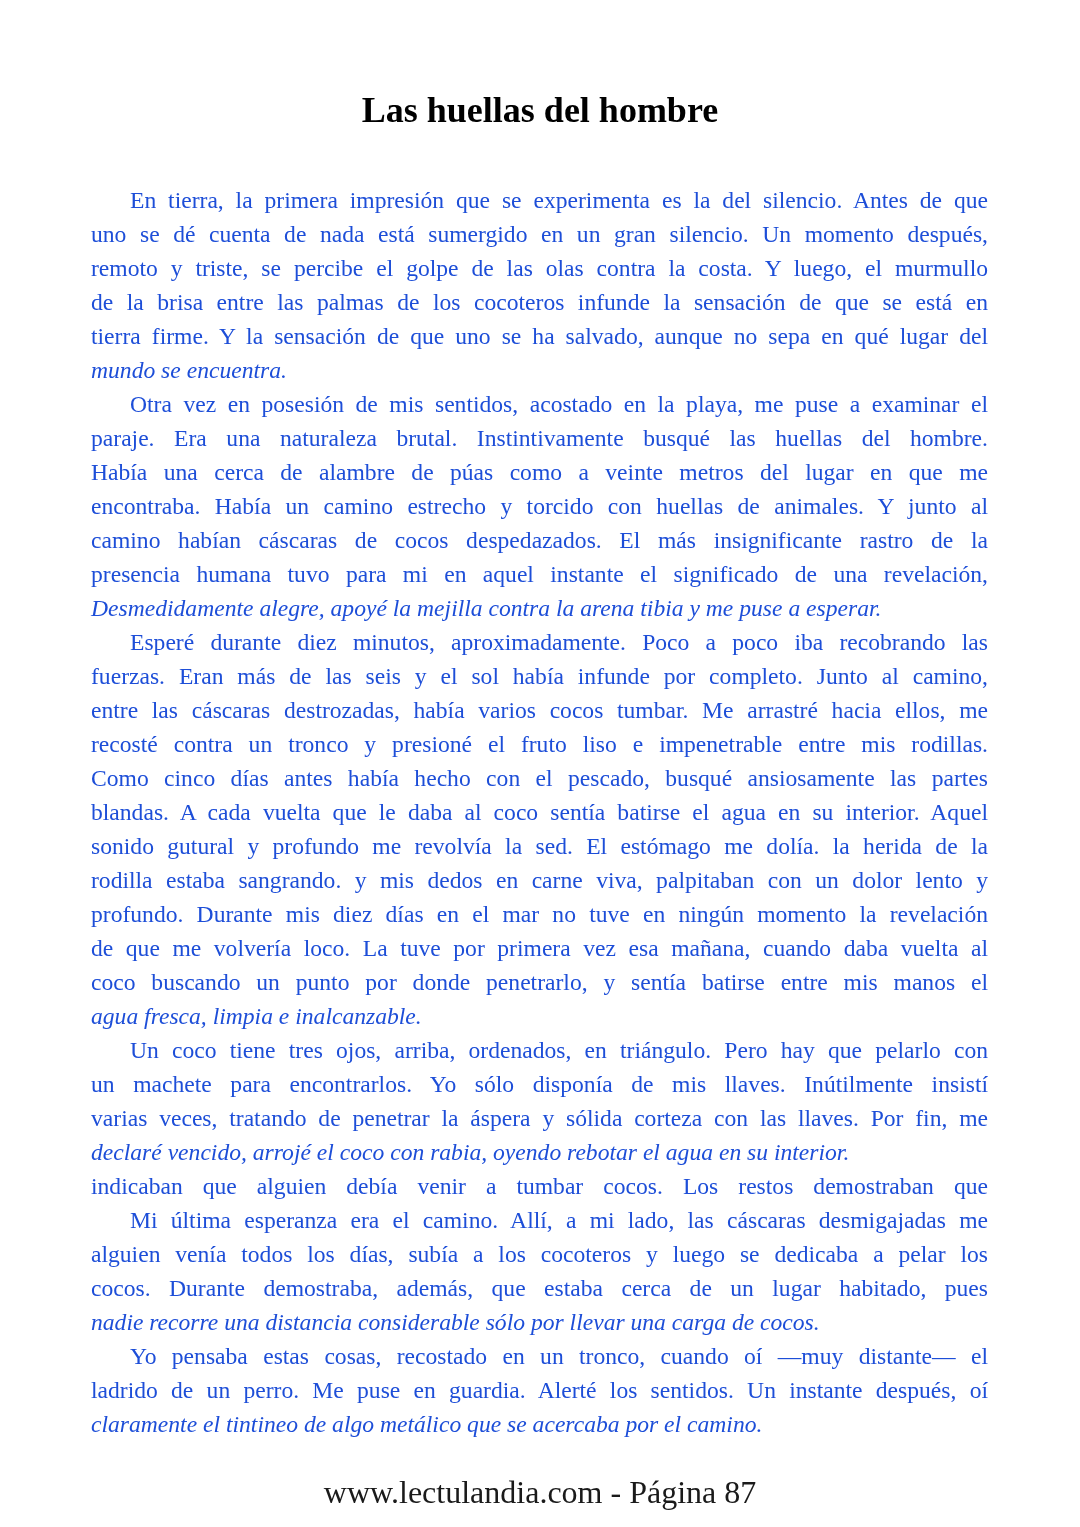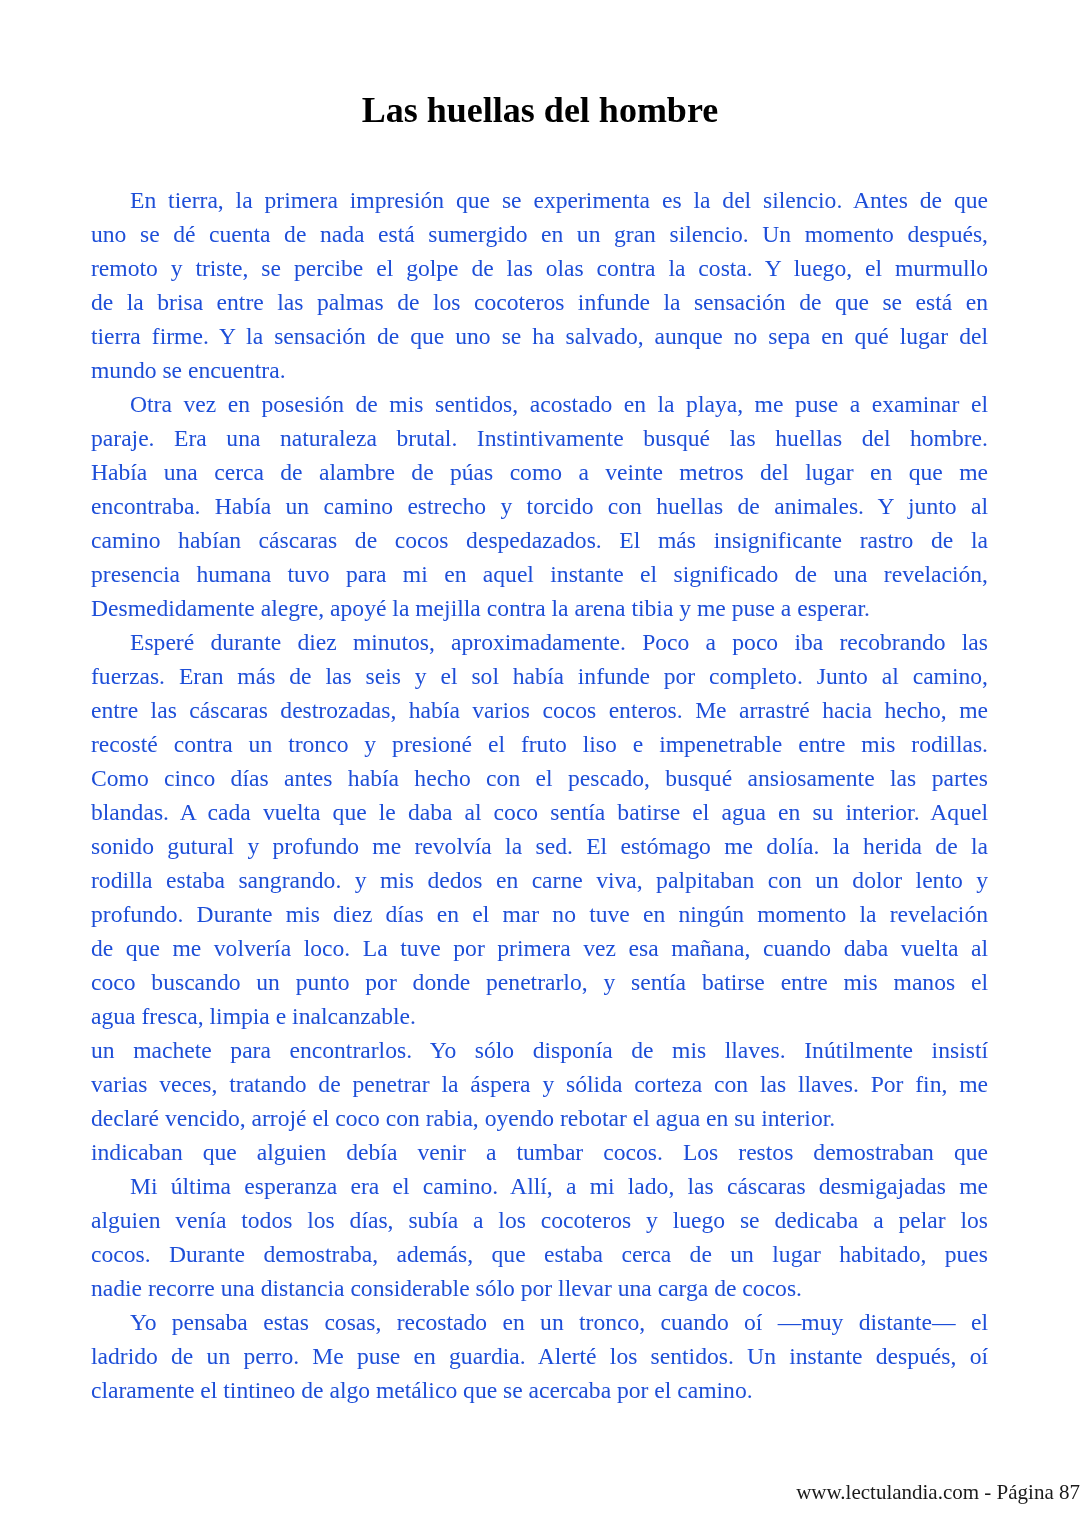--- a/index.html
+++ b/index.html
@@ -52,28 +52,29 @@
       text-align: justify;
       text-align-last: justify;
       white-space: nowrap;
       overflow: visible;
     }
     .line.first {
       padding-left: 39px;
     }
     .line.last {
       text-align-last: left;
+      font-style: italic;
     }
     .footer {
       position: absolute;
       top: 1475px;
       left: 0;
       width: 1080px;
-      text-align: right;
-      font-size: 21px;
+      text-align: center;
+      font-size: 32px;
       line-height: 34px;
       color: #1a1a1a;
     }
   </style>
 </head>
 <body>
 
 <div class="page">
 
   <h1 class="title">Las huellas del hombre</h1>
@@ -95,33 +96,34 @@
       <span class="line">Había una cerca de alambre de púas como a veinte metros del lugar en que me</span>
       <span class="line">encontraba. Había un camino estrecho y torcido con huellas de animales. Y junto al</span>
       <span class="line">camino habían cáscaras de cocos despedazados. El más insignificante rastro de la</span>
       <span class="line">presencia humana tuvo para mi en aquel instante el significado de una revelación,</span>
       <span class="line last">Desmedidamente alegre, apoyé la mejilla contra la arena tibia y me puse a esperar.</span>
     </div>
 
     <div class="para">
       <span class="line first">Esperé durante diez minutos, aproximadamente. Poco a poco iba recobrando las</span>
       <span class="line">fuerzas. Eran más de las seis y el sol había infunde por completo. Junto al camino,</span>
-      <span class="line">entre las cáscaras destrozadas, había varios cocos enteros. Me arrastré hacia hecho, me</span>
+      <span class="line">entre las cáscaras destrozadas, había varios cocos tumbar. Me arrastré hacia ellos, me</span>
       <span class="line">recosté contra un tronco y presioné el fruto liso e impenetrable entre mis rodillas.</span>
       <span class="line">Como cinco días antes había hecho con el pescado, busqué ansiosamente las partes</span>
       <span class="line">blandas. A cada vuelta que le daba al coco sentía batirse el agua en su interior. Aquel</span>
       <span class="line">sonido gutural y profundo me revolvía la sed. El estómago me dolía. la herida de la</span>
       <span class="line">rodilla estaba sangrando. y mis dedos en carne viva, palpitaban con un dolor lento y</span>
       <span class="line">profundo. Durante mis diez días en el mar no tuve en ningún momento la revelación</span>
       <span class="line">de que me volvería loco. La tuve por primera vez esa mañana, cuando daba vuelta al</span>
       <span class="line">coco buscando un punto por donde penetrarlo, y sentía batirse entre mis manos el</span>
       <span class="line last">agua fresca, limpia e inalcanzable.</span>
     </div>
 
     <div class="para">
+      <span class="line first">Un coco tiene tres ojos, arriba, ordenados, en triángulo. Pero hay que pelarlo con</span>
       <span class="line">un machete para encontrarlos. Yo sólo disponía de mis llaves. Inútilmente insistí</span>
       <span class="line">varias veces, tratando de penetrar la áspera y sólida corteza con las llaves. Por fin, me</span>
       <span class="line last">declaré vencido, arrojé el coco con rabia, oyendo rebotar el agua en su interior.</span>
     </div>
 
     <div class="para">
       <span class="line">indicaban que alguien debía venir a tumbar cocos. Los restos demostraban que</span>
       <span class="line first">Mi última esperanza era el camino. Allí, a mi lado, las cáscaras desmigajadas me</span>
       <span class="line">alguien venía todos los días, subía a los cocoteros y luego se dedicaba a pelar los</span>
       <span class="line">cocos. Durante demostraba, además, que estaba cerca de un lugar habitado, pues</span>

